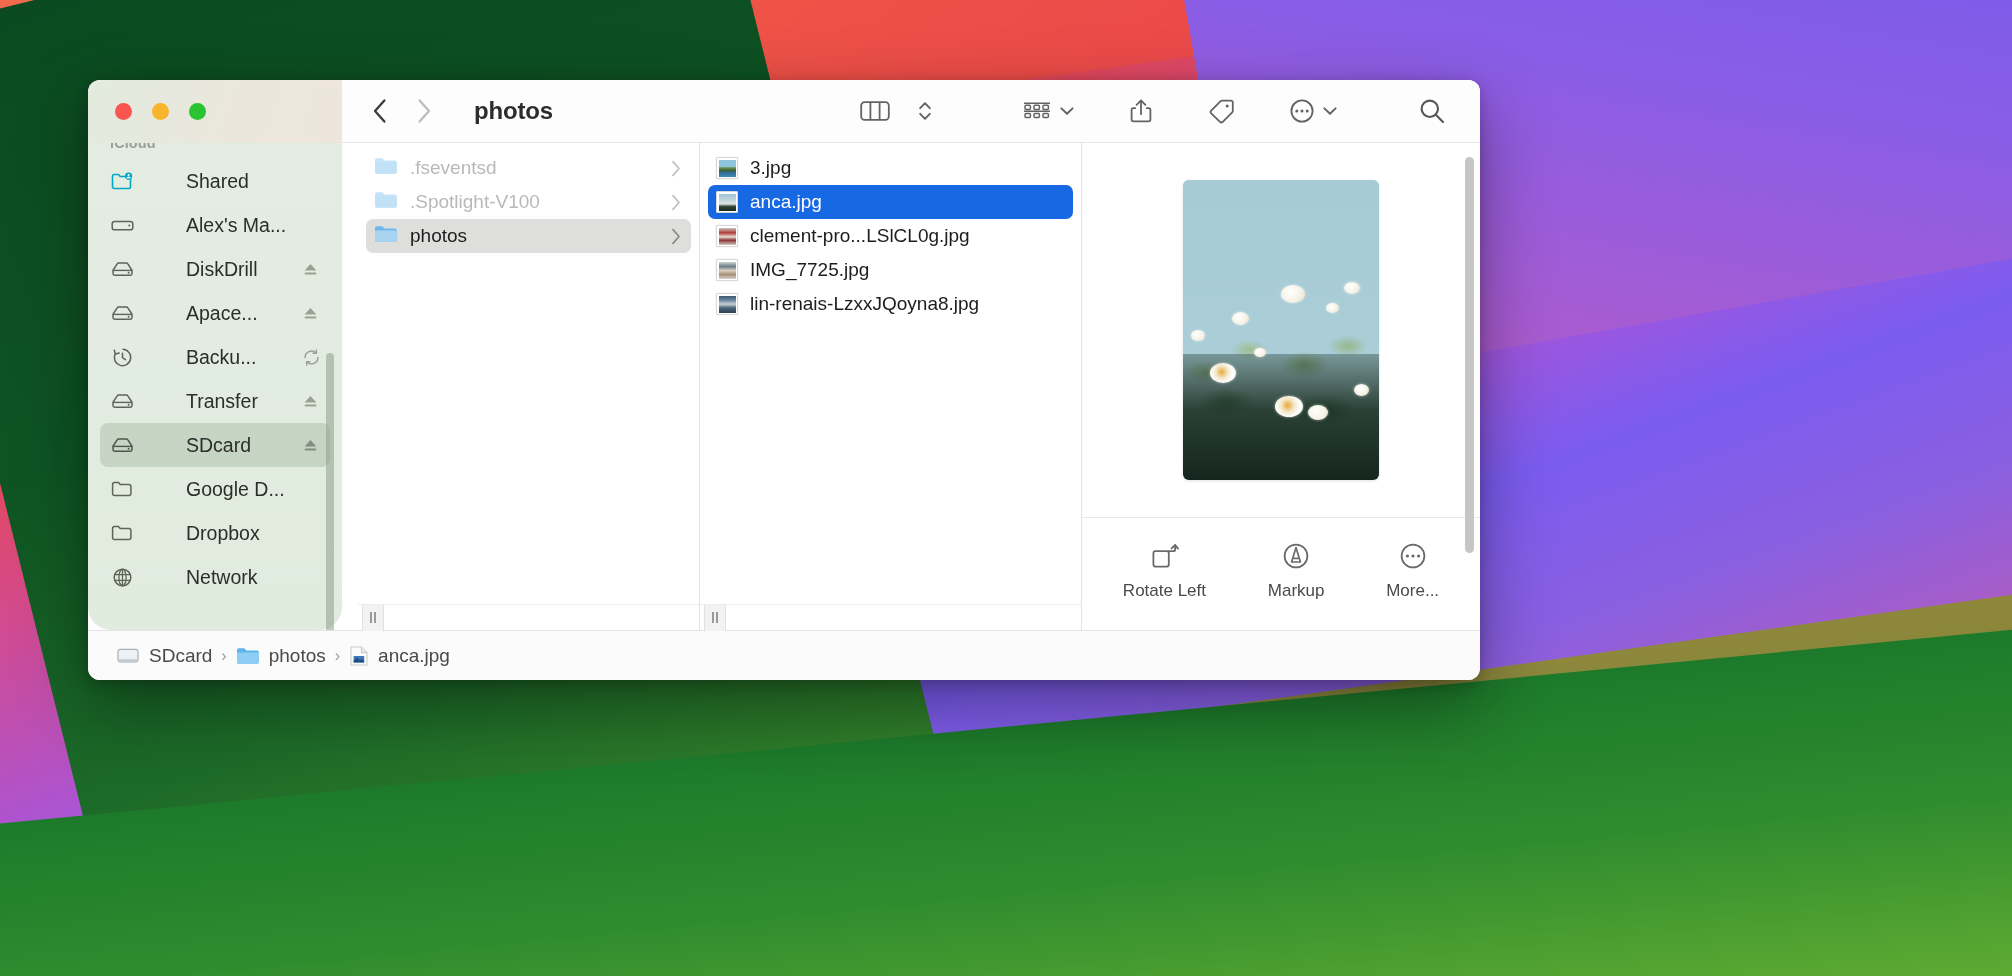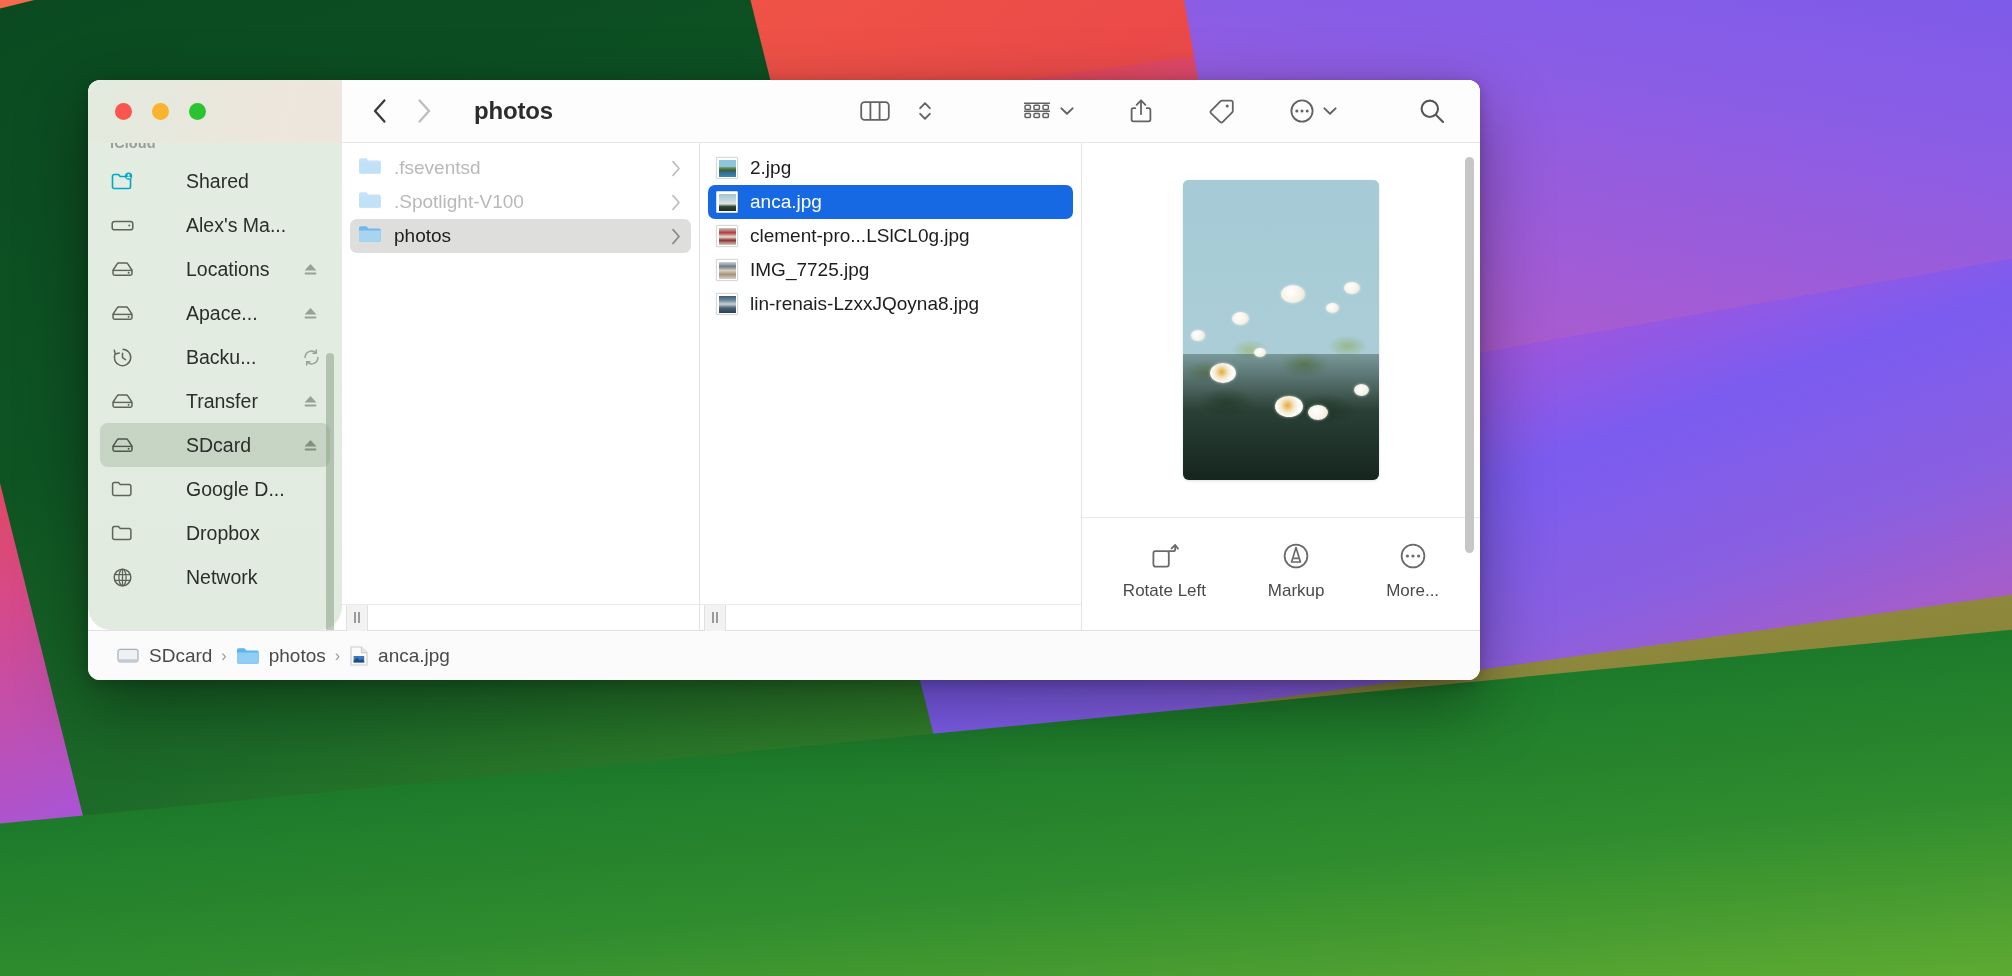--- a/index.html
+++ b/index.html
@@ -134,21 +134,21 @@
   .tb-gap-md { width:26px; }
   .tb-gap-search { width:52px; }
 
   .columns { flex:1; display:flex; min-height:0; }
   .col {
     position:relative;
     border-right:1px solid #e3e3e3;
     display:flex; flex-direction:column;
     min-height:0;
   }
-  .col-folders { width:358px; flex:none; }
+  .col-folders { width:358px; flex:none;padding-left:16px; }
   .col-files { width:382px; flex:none; }
   .col-preview { flex:1; display:flex; flex-direction:column; }
   .col-list { flex:1; padding:8px 8px 0 8px; overflow:hidden; }
   .col-grip-bar {
     height:26px; flex:none;
     border-top:1px solid #ececec;
     display:flex; align-items:center; justify-content:flex-start;
     padding-left:4px;
     background:#fff;
   }
@@ -308,21 +308,21 @@
           </div>
 
           <div class="sb-item">
             <span class="sb-ico">
               <svg width="23" height="16" viewBox="0 0 23 16">
                 <path d="M2 12.6V9.3L6 3.1a2 2 0 0 1 1.7-1h7.6a2 2 0 0 1 1.7 1l4 6.2v3.3a1.6 1.6 0 0 1-1.6 1.6H3.6A1.6 1.6 0 0 1 2 12.6z" fill="none" stroke="#5d6459" stroke-width="1.5"></path>
                 <path d="M2 9.4h19" stroke="#5d6459" stroke-width="1.4"></path>
                 <circle cx="17.6" cy="11.8" r="1" fill="#5d6459"></circle>
               </svg>
             </span>
-            <span class="sb-label">Locations</span>
+            <span class="sb-label">DiskDrill</span>
             <span class="sb-eject">
               <svg width="17" height="15" viewBox="0 0 17 15">
                 <path d="M8.5 2.1 14.4 8.4H2.6z" fill="#5d6459"></path>
                 <rect x="2.6" y="10.4" width="11.8" height="2.1" rx="1" fill="#5d6459"></rect>
               </svg>
             </span>
           </div>
 
           <div class="sb-item">
             <span class="sb-ico">
@@ -596,21 +596,21 @@
           </div>
         </div>
 
         <div class="col col-files">
           <div class="col-list">
 
             <div class="row">
               <span class="thumb">
                   <span class="t1"></span>
                 </span>
-              <span class="r-name">2.jpg</span>
+              <span class="r-name">3.jpg</span>
             </div>
 
             <div class="row sel-blue">
               <span class="thumb">
                   <span class="t2"></span>
                 </span>
               <span class="r-name">anca.jpg</span>
             </div>
 
             <div class="row">

